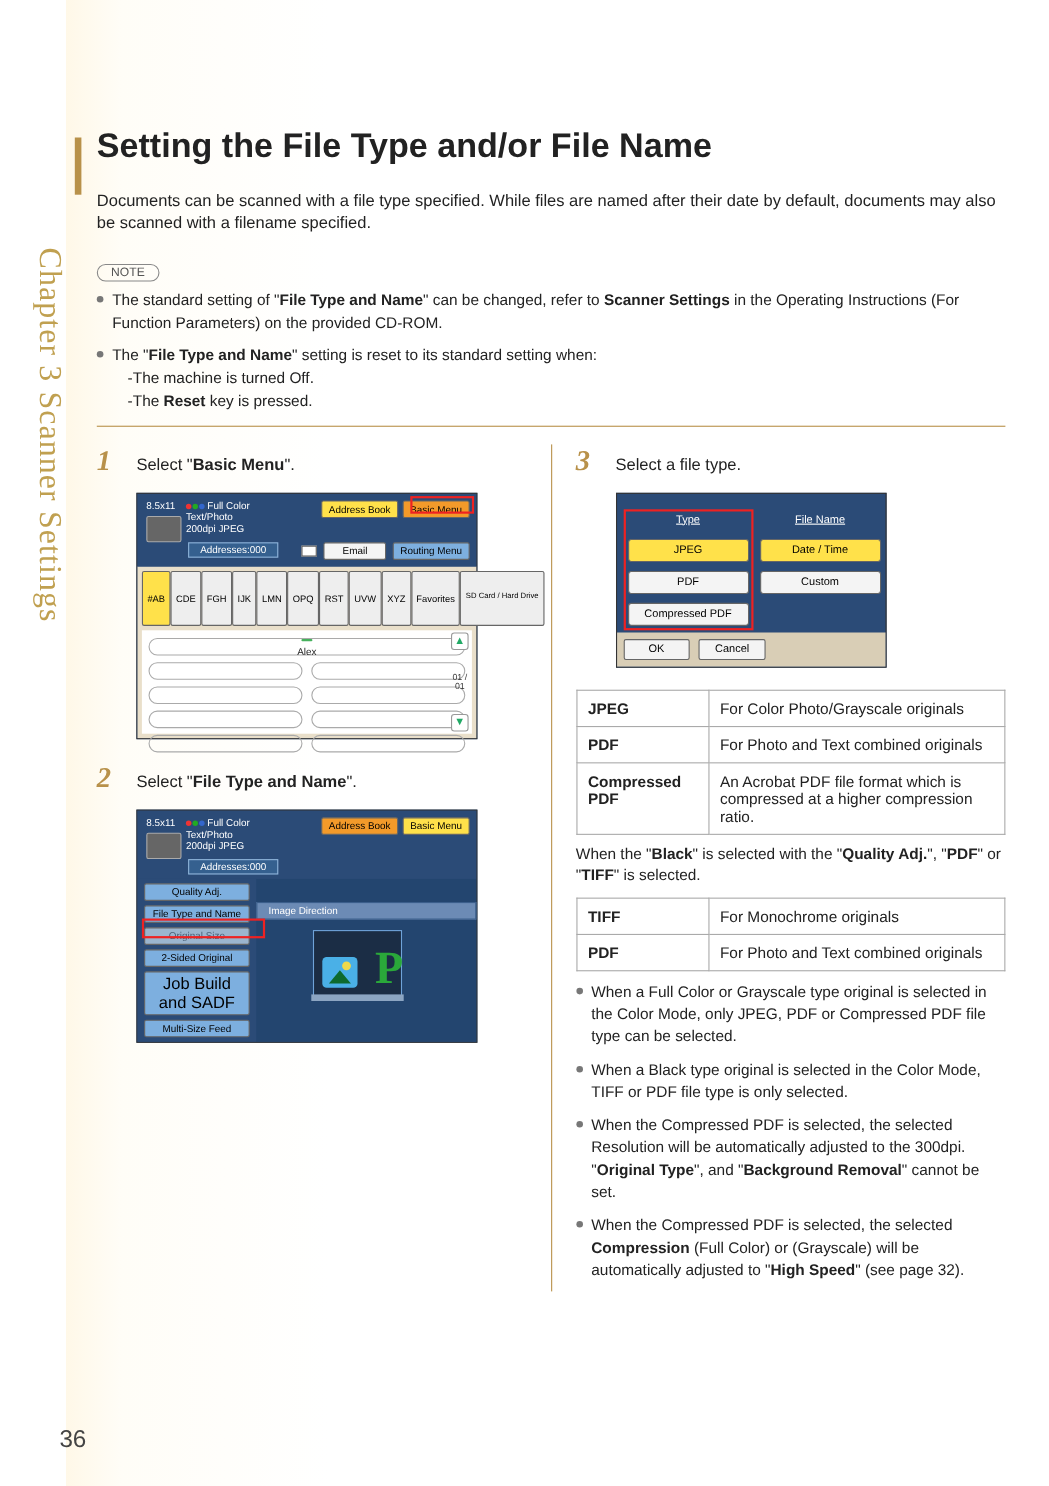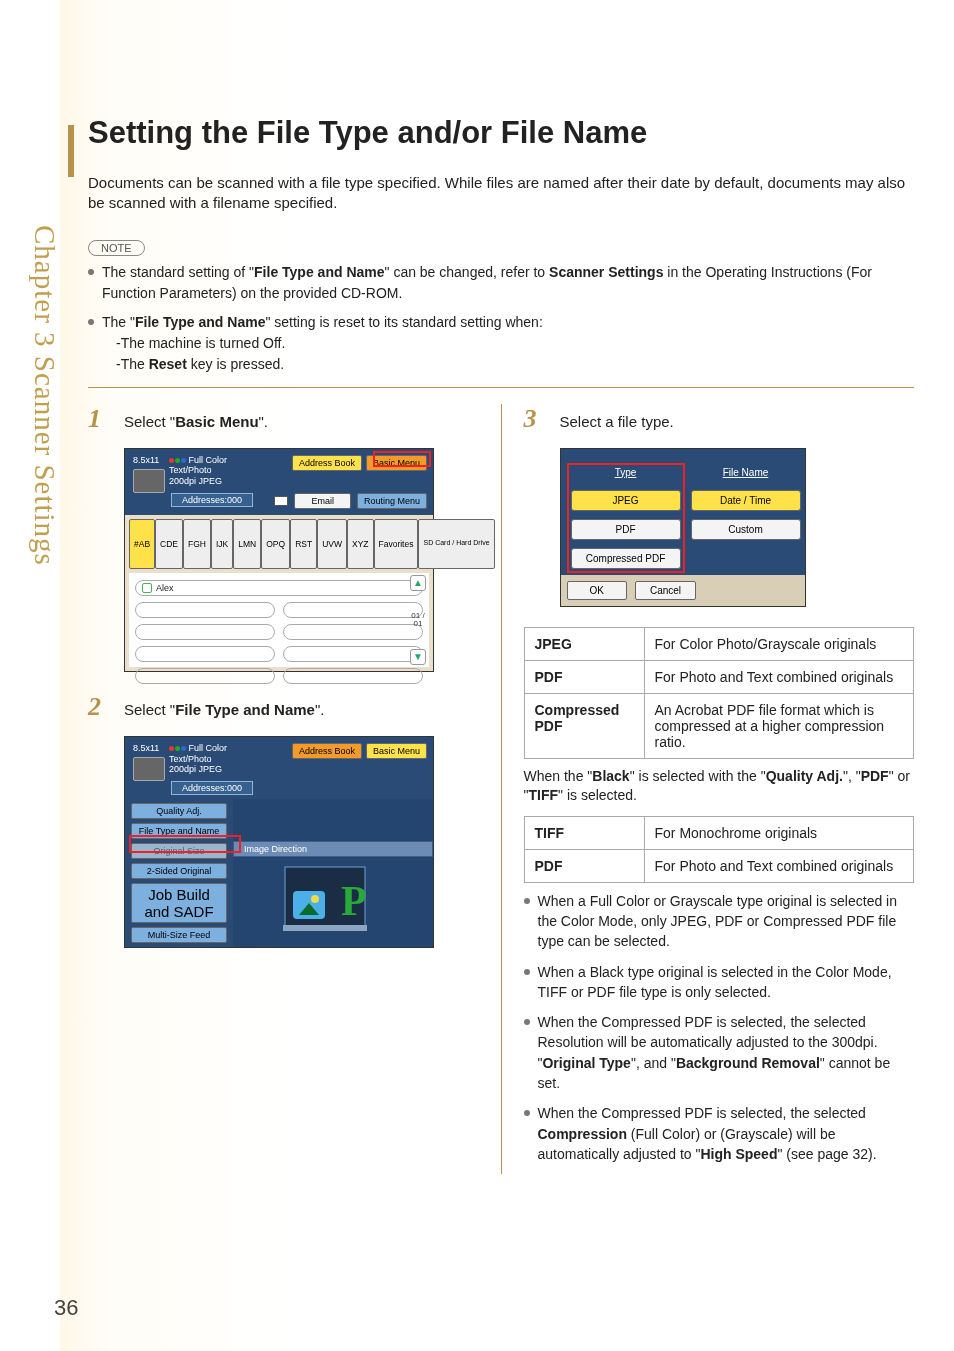--- a/index.html
+++ b/index.html
@@ -39,31 +39,31 @@
   .btn-b { background:#7dafdf; color:#000; }
   .btn-w { background:#f4f4f4; color:#000; }
   .btn-g { background:#eee; color:#000; }
   .top-right { position:absolute; right:6px; top:6px; display:flex; gap:4px; }
   .top-right2 { position:absolute; right:6px; bottom:6px; display:flex; gap:6px; align-items:center; }
   .mail-icon { width:14px; height:10px; background:#fff; border:1px solid #555; position:relative; }
   .ss-body { background:#e9dfca; padding:4px; }
   .tab-row { display:flex; gap:0; margin-bottom:4px; }
   .tab-row .btn { flex:0 0 auto; padding:19px 4px; font-size:8.5px; }
   .list-panel { background:#fff; padding:4px; position:relative; }
-  .list-row { height:16px; border:1px solid #aaa; border-radius:8px; margin:3px 2px; }
+  .list-row { height:16px; border:1px solid #aaa; border-radius:8px; margin:3px 2px;flex-direction:column; }
   .list-row.named { display:flex; align-items:center; padding:0 6px; font-size:9px; gap:4px; }
   .chk { width:10px; height:10px; border:1px solid #46b15d; border-radius:2px; }
   .scroll { position:absolute; right:2px; top:2px; bottom:2px; width:18px; display:flex; flex-direction:column; justify-content:space-between; align-items:center; }
   .arrow-btn { width:16px; height:16px; background:#fff; border:1px solid #999; border-radius:3px; display:flex; align-items:center; justify-content:center; font-size:10px; color:#2a6; }
   .page-ind { font-size:8px; line-height:1; text-align:center; color:#333; }
   .redbox { position:absolute; border:2px solid #e22; }
 
   
   .ss2 .side-menu { width: 108px; background:#2b4b77; padding:4px 6px; display:flex; flex-direction:column; gap:4px; }
-  .ss2 .main-prev { flex:1; background:#23456f; display:flex; align-items:center; justify-content:flex-end; }
+  .ss2 .main-prev { flex:1; background:#23456f; display:flex; align-items:center; justify-content:center; }
   .ss2-body { display:flex; }
   .imgdir { background:#6c8bb5; color:#fff; font-size:9px; padding:2px 10px; border:1px solid #3b5e8b; width:100%; }
 
   
   .ss3 { width:246px; border:1px solid #333; background:#2b4b77; }
   .ss3-body { padding:18px 10px 6px 10px; display:flex; gap:10px; }
   .ss3-col { flex:1; display:flex; flex-direction:column; gap:8px; align-items:center; }
   .ss3-title { color:#fff; font-size:10px; text-decoration:underline; margin-bottom:4px; }
   .ss3-btn { width:110px; text-align:center; font-size:10px; padding:4px 0; border-radius:3px; }
   .ss3-foot { background:#d9ceb6; padding:6px; display:flex; gap:8px; }

